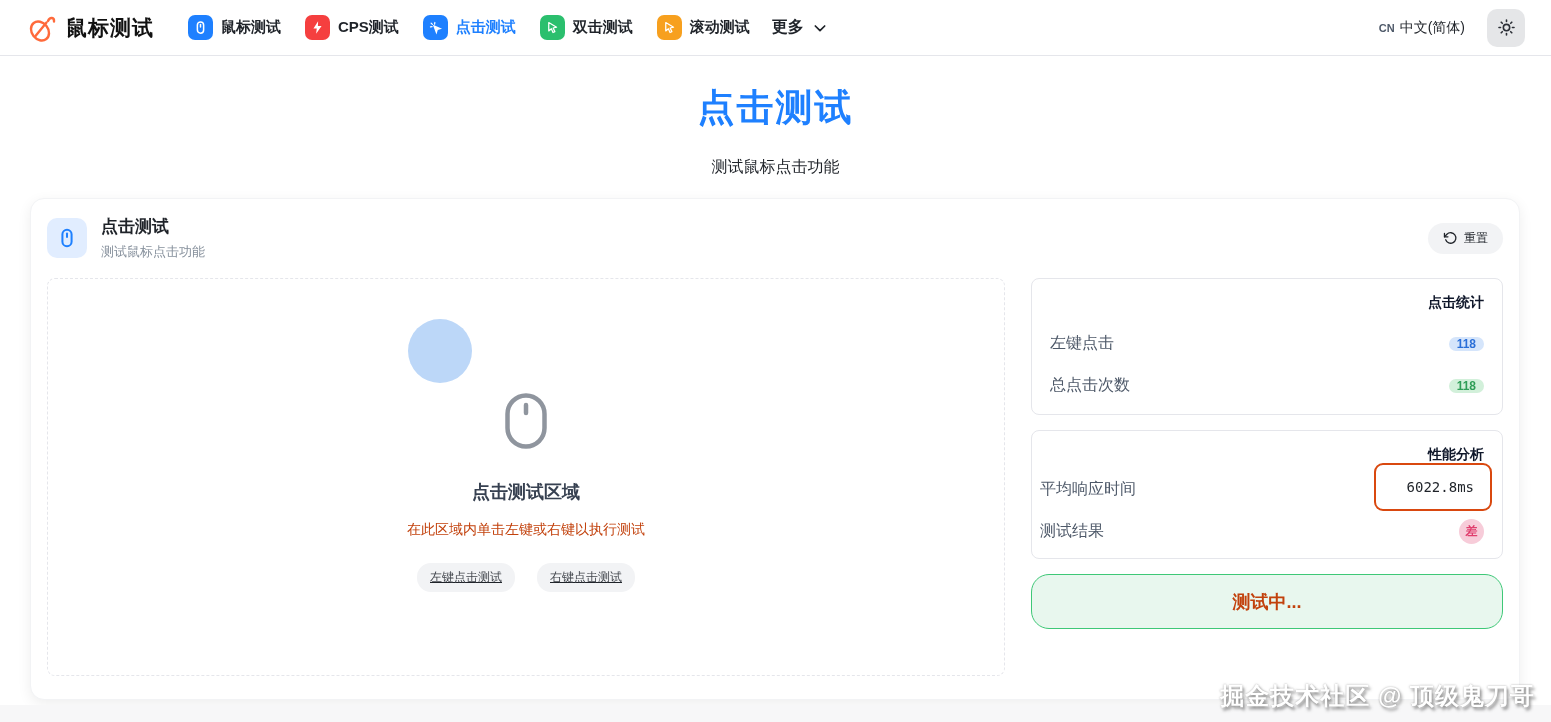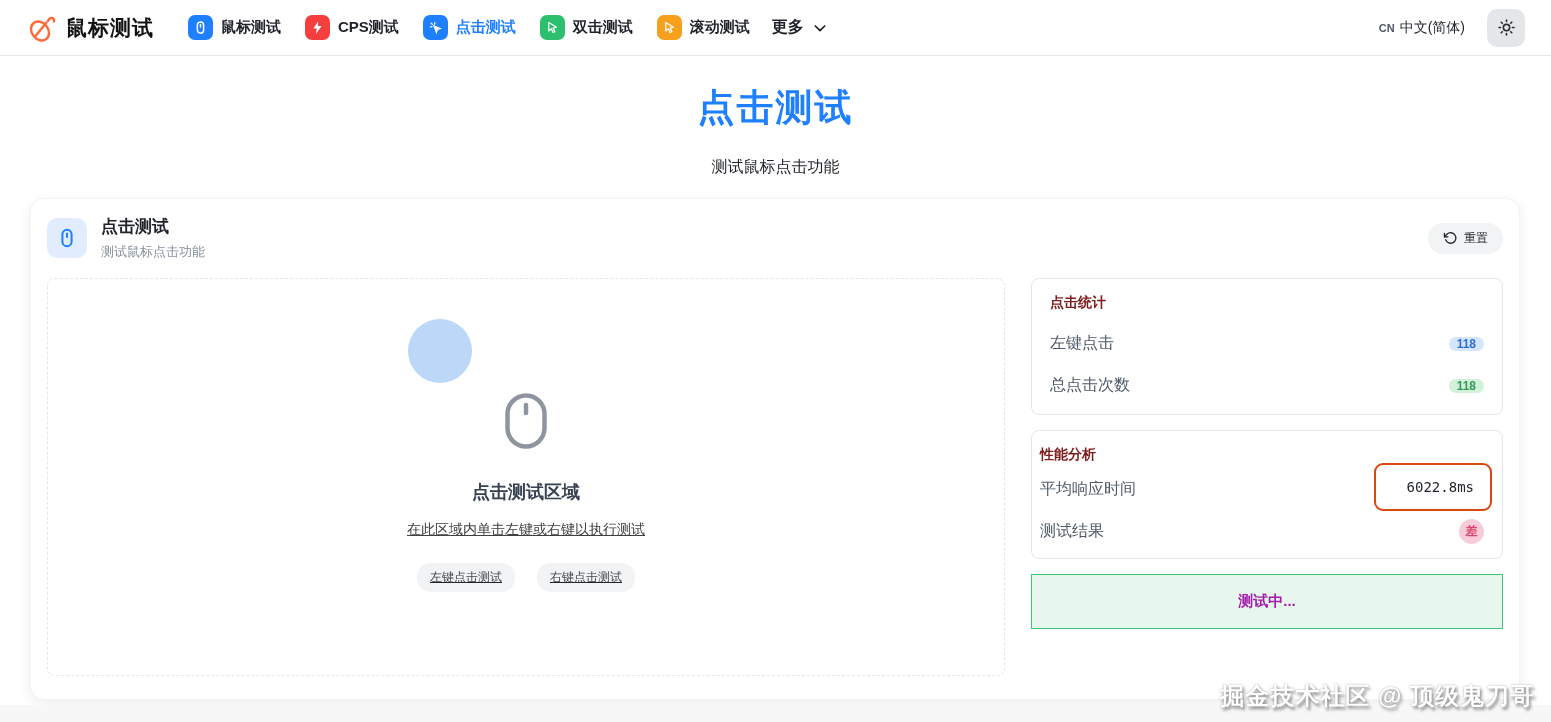--- a/index.html
+++ b/index.html
@@ -93,34 +93,34 @@
     cursor: crosshair;
     overflow: hidden;
   }
   .ripple {
     position: absolute; left: 360px; top: 40px;
     width: 64px; height: 64px; border-radius: 50%;
     background: #bcd7f8;
   }
   .big-mouse { color: #8f959e; }
   .test-area-title { font-size: 18px; font-weight: 700; color: #374151; margin-top: 30px; }
-  .test-area-desc { font-size: 14px; color: #404040; margin-top: 17px; text-decoration: underline; }
+  .test-area-desc { font-size: 14px; color: #c2410c; margin-top: 17px; }
   .badge-row { display: flex; gap: 22px; margin-top: 24px; text-decoration: underline; }
   .hint-badge {
     background: #f2f3f5; border-radius: 14px; padding: 6px 13px;
     font-size: 12px; color: #42464d;
   }
 
   
   .sidebar { width: 472px; display: flex; flex-direction: column; }
   .panel {
     border: 1px solid #e5e6eb; border-radius: 8px;
     padding: 15px 18px 18px 18px; background: #fff;
   }
-  .panel-title { font-size: 14px; font-weight: 700; color: #7f1d1d; }
+  .panel-title { font-size: 14px; font-weight: 700; color: #0f172a; text-align: right; }
   .stat-row {
     display: flex; align-items: center; justify-content: space-between;
     margin-top: 21px;
   }
   .stat-label { font-size: 16px; color: #4e5969; }
   .count-badge {
     min-width: 26px; height: 14px; border-radius: 999px;
     display: flex; align-items: center; justify-content: center;
     font-size: 12px; font-weight: 600; padding: 0 8px;
   }
@@ -140,23 +140,23 @@
     width: 25px; height: 25px; border-radius: 50%;
     background: #f7ccd9; color: #e03e6d;
     display: flex; align-items: center; justify-content: center;
     font-size: 12px; font-weight: 600;
   }
   .status-btn {
     margin-top: 15px;
     height: 55px;
     background: #e8f7ee;
     border: 1px solid #3ec877;
-    border-radius: 0;
-    color: #a21caf;
-    font-size: 15px; font-weight: 700;
+    border-radius: 18px;
+    color: #c2410c;
+    font-size: 18px; font-weight: 700;
     cursor: pointer;
     font-family: inherit;
   }
 
   
   .footer-strip {
     position: absolute; left: 0; bottom: 0;
     width: 100%; height: 17px; background: #f7f7f8;
   }
   .watermark {

